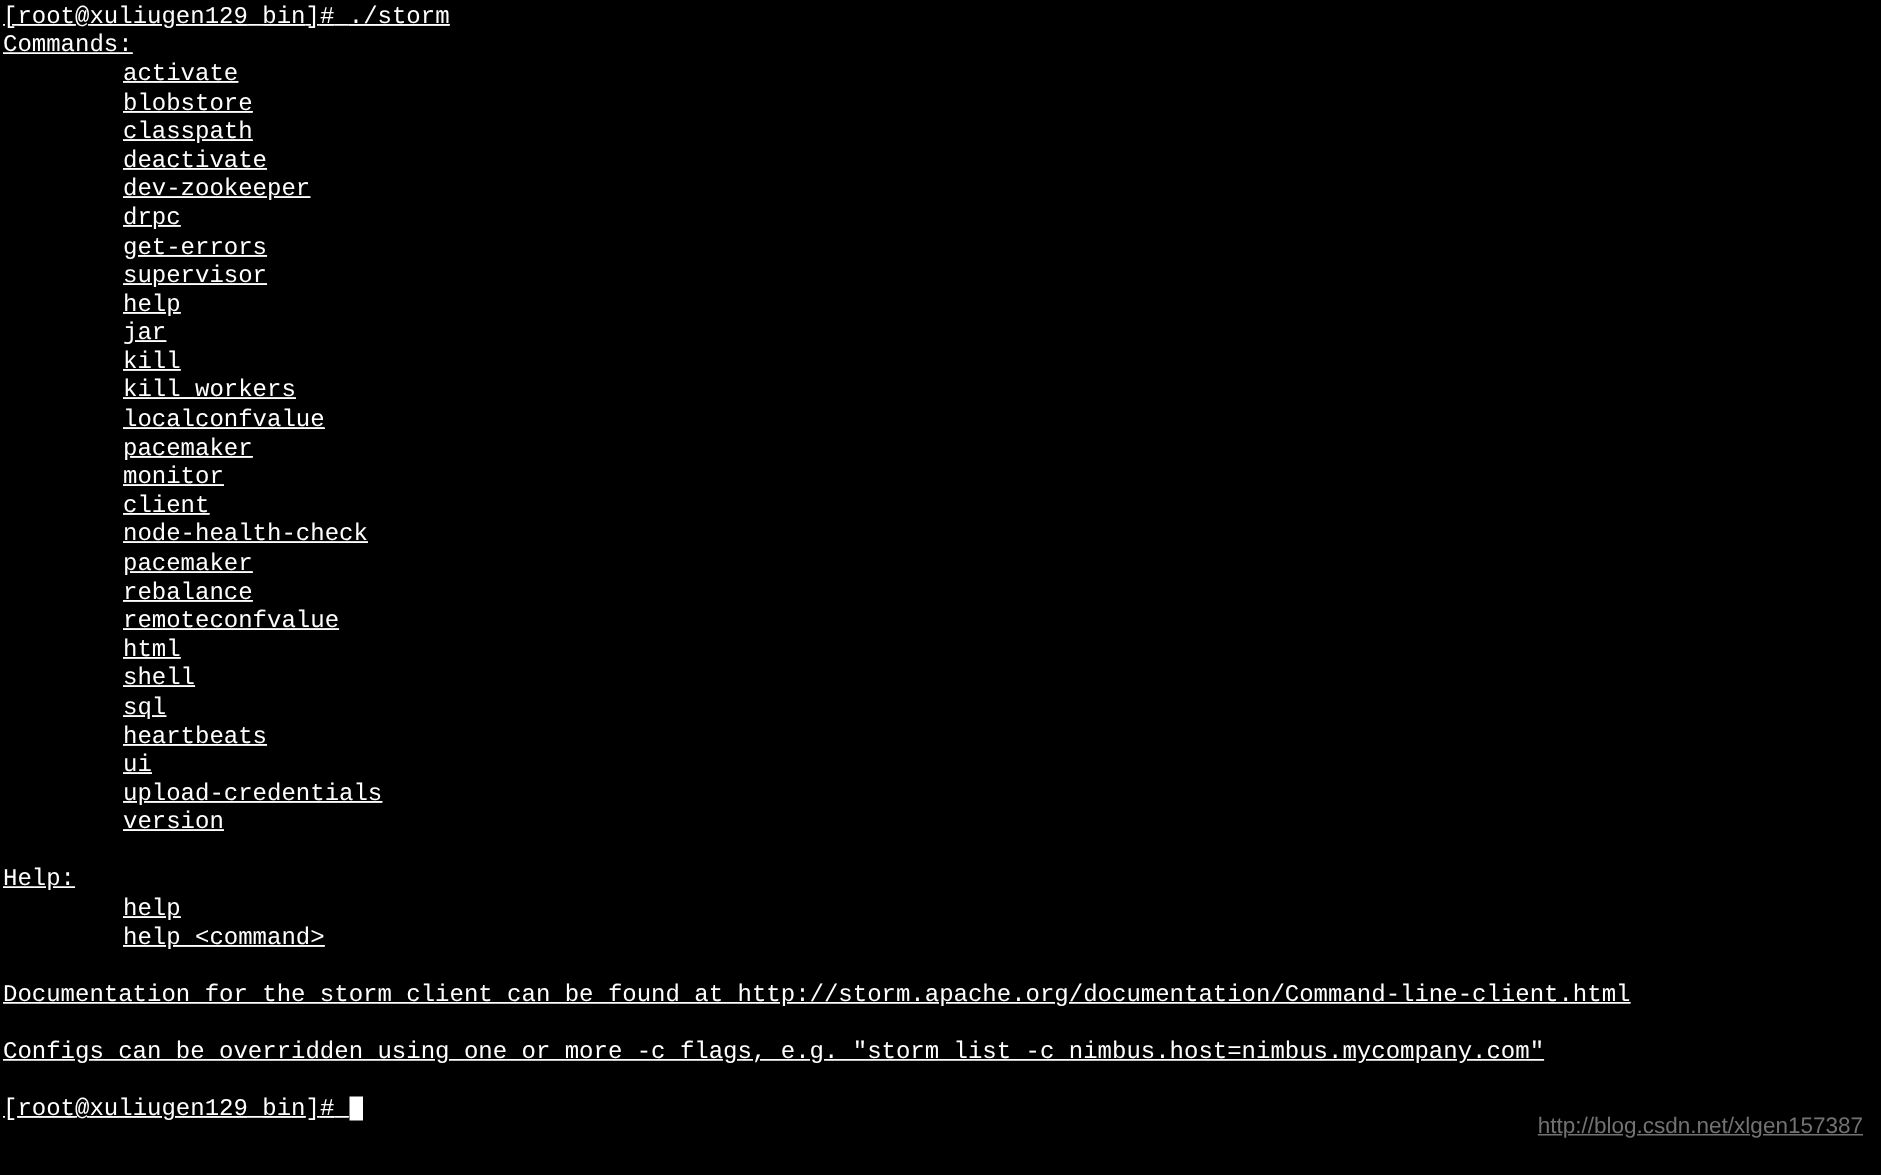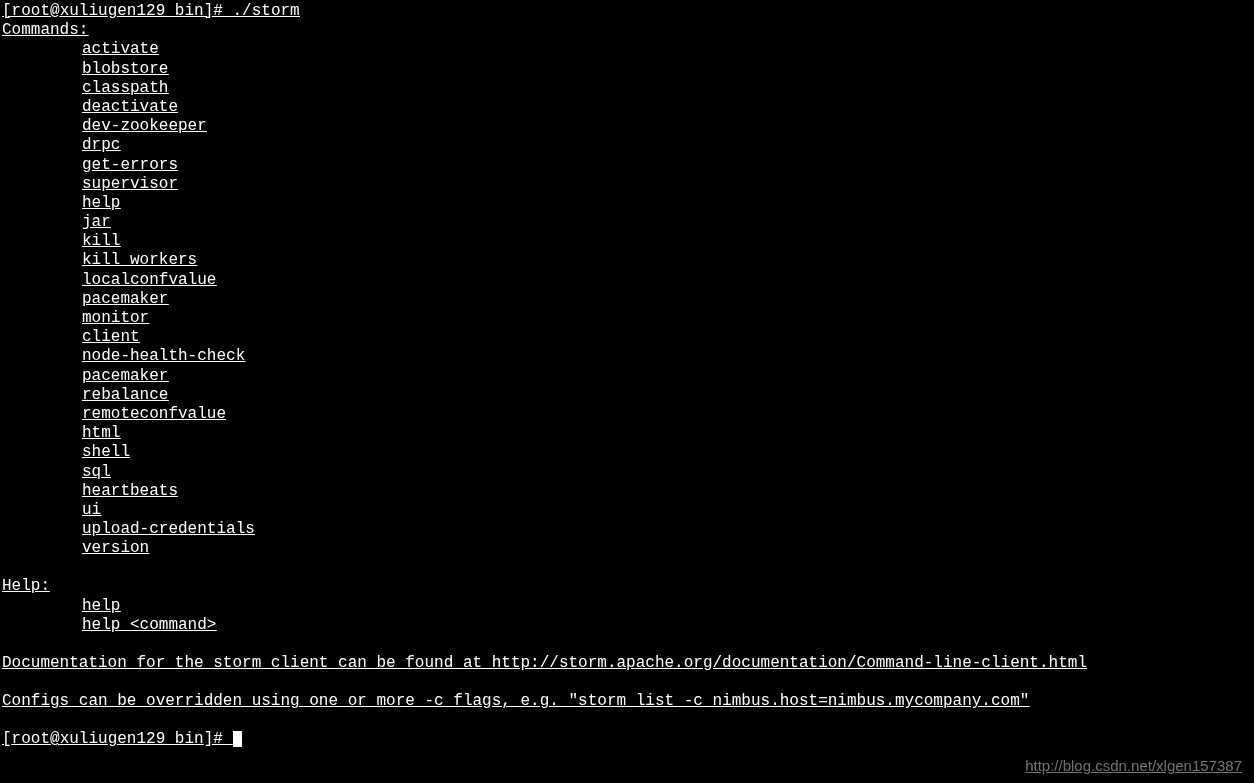--- a/index.html
+++ b/index.html
@@ -25,21 +25,21 @@
     }
     .indent {
       padding-left: 80px;
       white-space: pre;
     }
     .blank-line {
       height: 19px;
     }
     .watermark {
       position: absolute;
-      bottom: 8px;
+      bottom: 23px;
       right: 12px;
       color: #999999;
       font-family: Arial, sans-serif;
       font-size: 15px;
       opacity: 0.75;
     }
     .cursor {
       display: inline-block;
       width: 9px;
       height: 16px;

